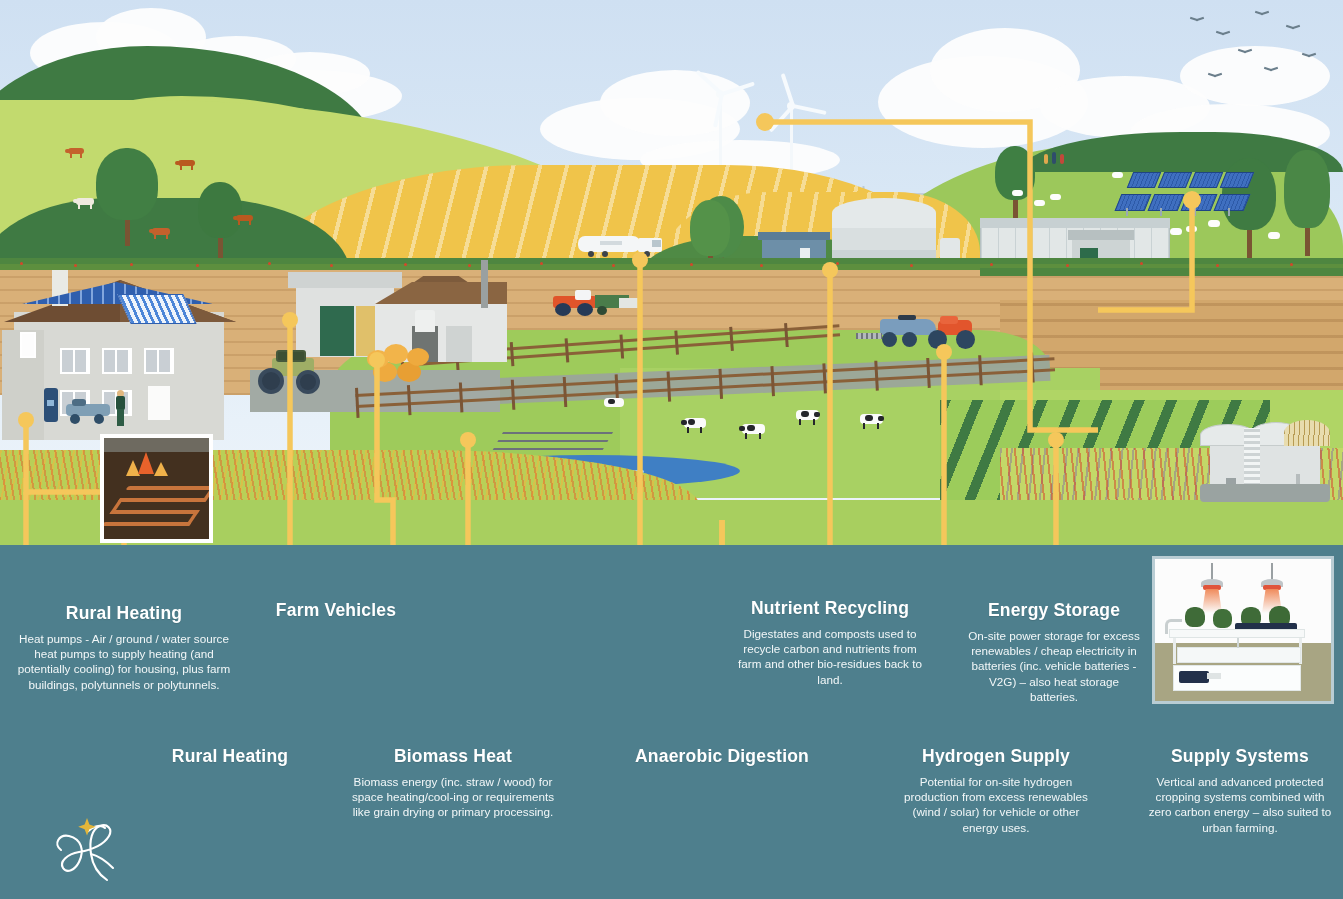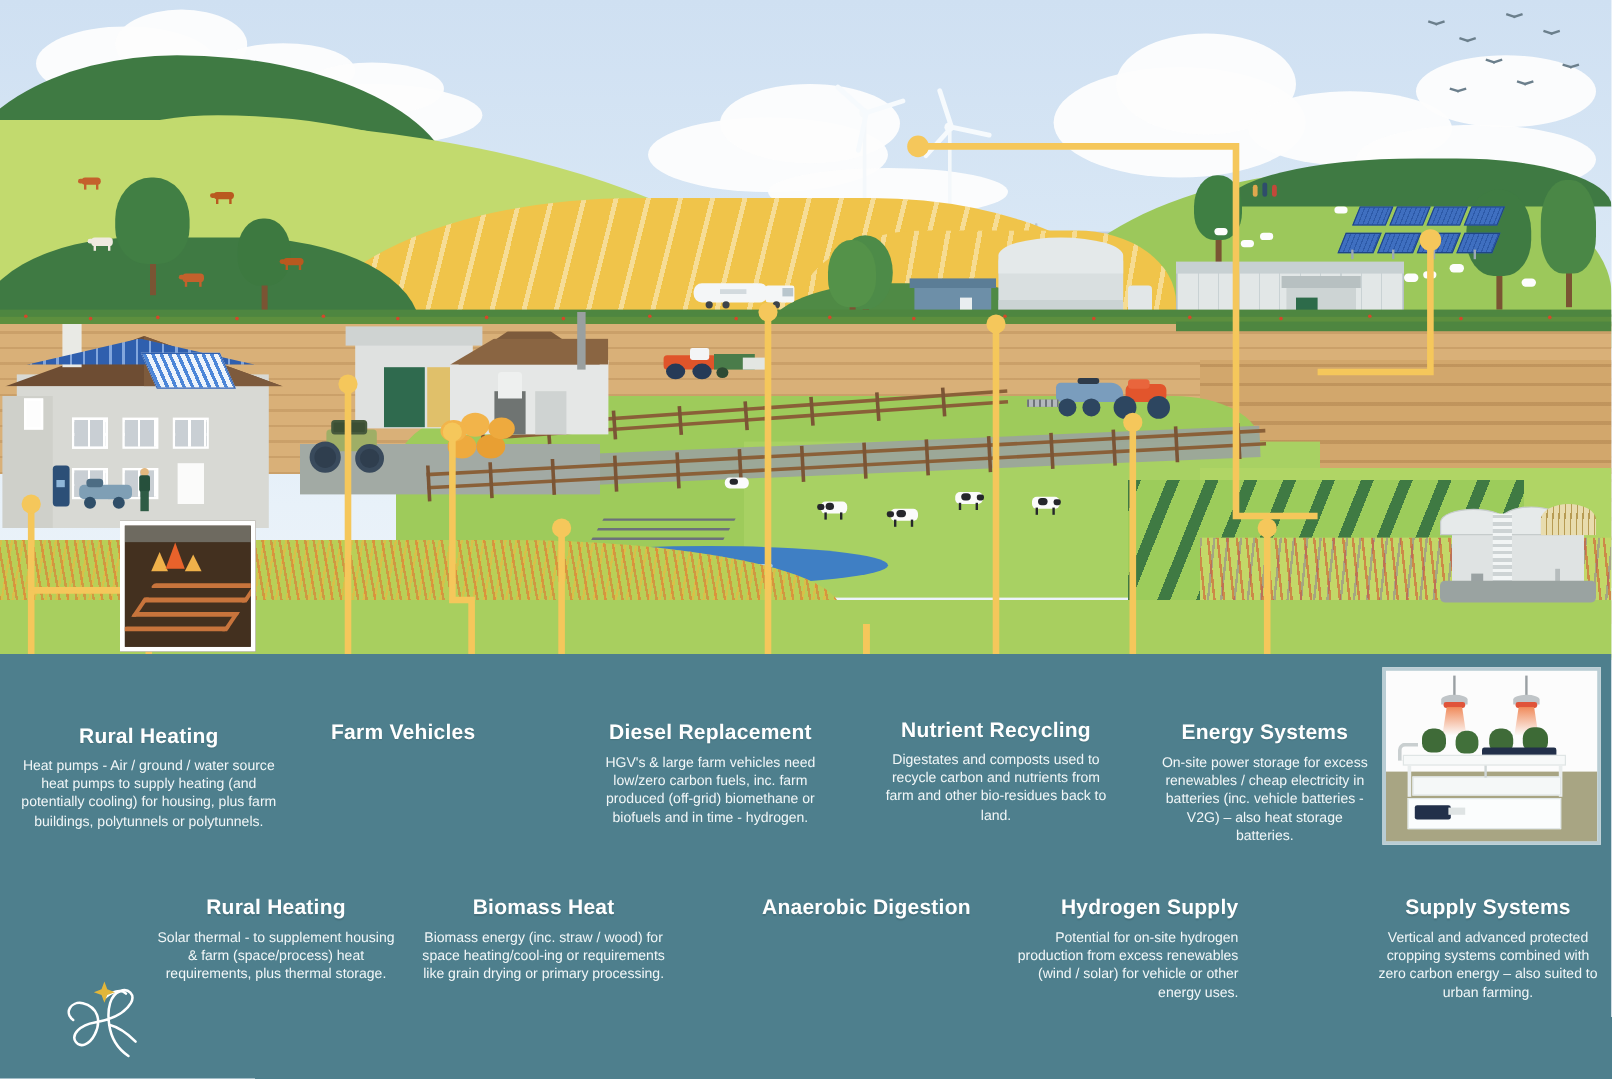--- a/index.html
+++ b/index.html
@@ -627,45 +627,40 @@
     <div style="position:absolute;left:82px;top:79px;width:1.5px;height:10px;background:#cfd6d6;"></div>
   </div>
 
   <div class="card" style="left:14px;top:603px;width:220px;">
     <div class="ttl">Rural Heating</div>
     <div class="bdy">Heat pumps - Air / ground / water source heat pumps to supply heating (and potentially cooling) for housing, plus farm buildings, polytunnels or polytunnels.</div>
   </div>
   <div class="card" style="left:236px;top:600px;width:200px;">
     <div class="ttl">Farm Vehicles</div>
   </div>
-  <div class="card" style="left:490px;top:600px;width:204px;">
-    <div class="ttl">Diesel Replacement</div>
-    <div class="bdy">HGV's &amp; large farm vehicles need low/zero carbon fuels, inc. farm produced (off-grid) biomethane or biofuels and in time - hydrogen.</div>
-  </div>
   <div class="card" style="left:738px;top:598px;width:184px;">
     <div class="ttl">Nutrient Recycling</div>
     <div class="bdy">Digestates and composts used to recycle carbon and nutrients from farm and other bio-residues back to land.</div>
   </div>
   <div class="card" style="left:964px;top:600px;width:180px;">
-    <div class="ttl">Energy Systems</div>
+    <div class="ttl">Energy Storage</div>
     <div class="bdy">On-site power storage for excess renewables / cheap electricity in batteries (inc. vehicle batteries - V2G) – also heat storage batteries.</div>
   </div>
 
   <div class="card" style="left:128px;top:746px;width:204px;">
     <div class="ttl">Rural Heating</div>
-    <div class="bdy">Solar thermal - to supplement housing &amp; farm (space/process) heat requirements, plus thermal storage.</div>
   </div>
   <div class="card" style="left:349px;top:746px;width:208px;">
     <div class="ttl">Biomass Heat</div>
     <div class="bdy">Biomass energy (inc. straw / wood) for space heating/cool-ing or requirements like grain drying or primary  processing.</div>
   </div>
   <div class="card" style="left:608px;top:746px;width:228px;">
     <div class="ttl">Anaerobic Digestion</div>
   </div>
-  <div class="card" style="left:832px;top:746px;width:200px;text-align:right;">
+  <div class="card" style="left:896px;top:746px;width:200px;">
     <div class="ttl">Hydrogen Supply</div>
     <div class="bdy">Potential for on-site hydrogen production from excess renewables (wind / solar) for vehicle or other energy uses.</div>
   </div>
   <div class="card" style="left:1144px;top:746px;width:192px;">
     <div class="ttl">Supply Systems</div>
     <div class="bdy">Vertical and advanced protected cropping systems combined with zero carbon energy – also suited to urban farming.</div>
   </div>
 
   <svg id="logo" viewBox="0 0 88 84">
     <g fill="none" stroke="#ffffff" stroke-width="2.1" stroke-linecap="round">

